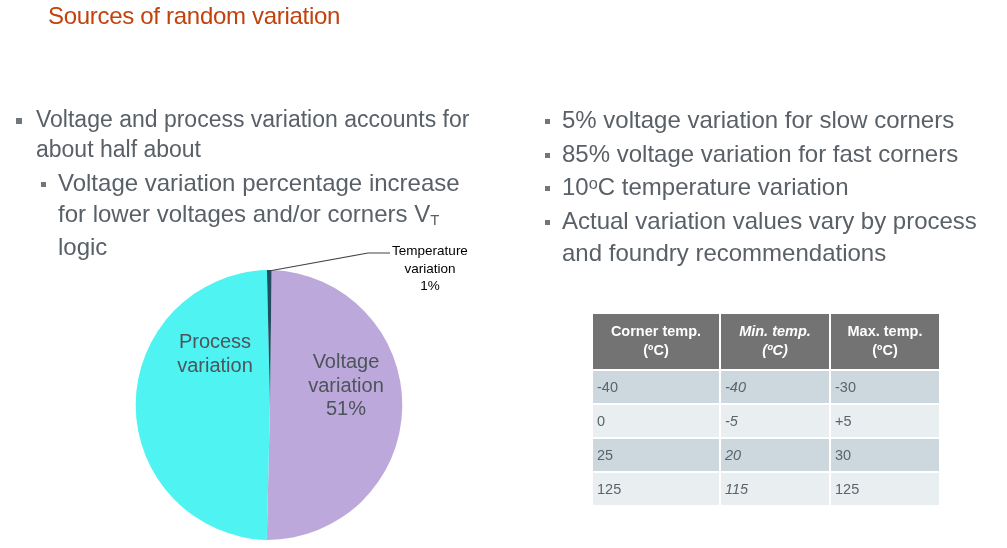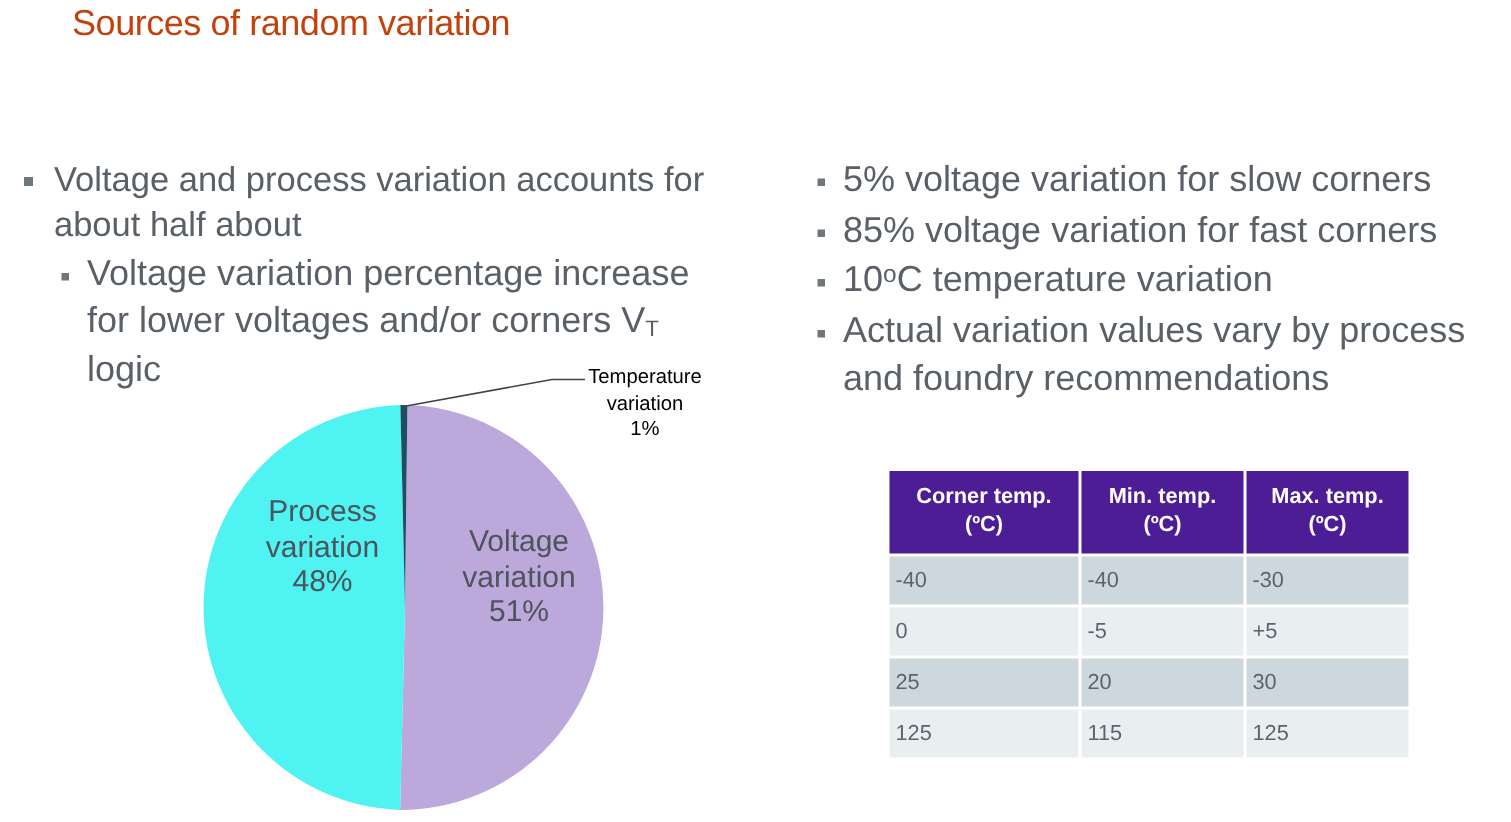--- a/index.html
+++ b/index.html
@@ -125,41 +125,41 @@
   
   #corner-temp-table {
     position: absolute;
     left: 591px;
     top: 312px;
     border-collapse: separate;
     border-spacing: 2px;
     font-size: 14px;
   }
   #corner-temp-table th {
-    background: #4c1d95;
+    background: #737373;
     color: #ffffff;
     font-weight: 700;
     font-size: 14.5px;
     padding: 8px 4px 9px 4px;
     line-height: 1.3;
     text-align: center;
     vertical-align: middle;
   }
   #corner-temp-table td {
     color: #5c646b;
     font-weight: 400;
     text-align: left;
     padding: 8px 4px;
     font-size: 14.5px;
   }
   #corner-temp-table tbody tr.row-dark td { background: #ccd8de; }
   #corner-temp-table tbody tr.row-light td { background: #e9eef1; }
 
   #corner-temp-table th.col-0, #corner-temp-table td.col-0 { width: 118px; }
-  #corner-temp-table th.col-1, #corner-temp-table td.col-1 { width: 100px; }
+  #corner-temp-table th.col-1, #corner-temp-table td.col-1 { width: 100px; font-style: italic; }
   #corner-temp-table th.col-2, #corner-temp-table td.col-2 { width: 100px; }
 </style>
 </head>
 <body>
 
 <div id="slide-title">Sources of random variation</div>
 
 <div id="left-col">
   <ul class="bullet-list">
 
@@ -214,21 +214,20 @@
              L 148.92 32.05
              A 135 135 0 0 1 153.6 32.01
              Z"></path>
 
     <polyline fill="none" stroke="#404549" stroke-width="1.1" points="151,33 250,15 272,15"></polyline>
   </svg>
 
   <div class="pie-slice-label" id="label-process">
     <div>Process</div>
     <div>variation</div>
-    <div>48%</div>
   </div>
 
   <div class="pie-slice-label" id="label-voltage">
     <div>Voltage</div>
     <div>variation</div>
     <div>51%</div>
   </div>
 
   <div class="pie-slice-label" id="label-temperature">
     <div>Temperature</div>

